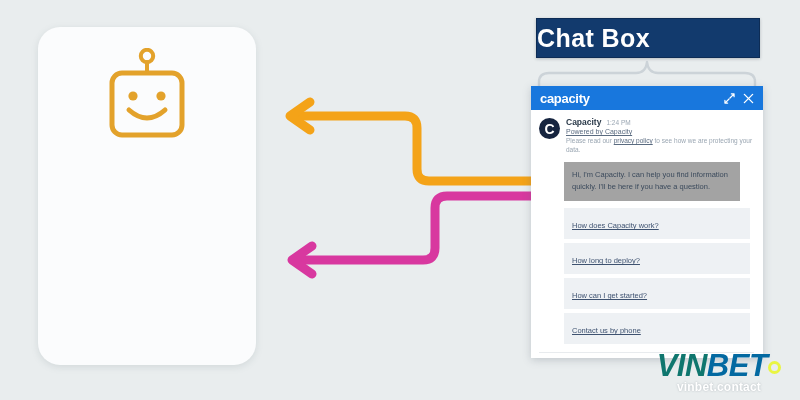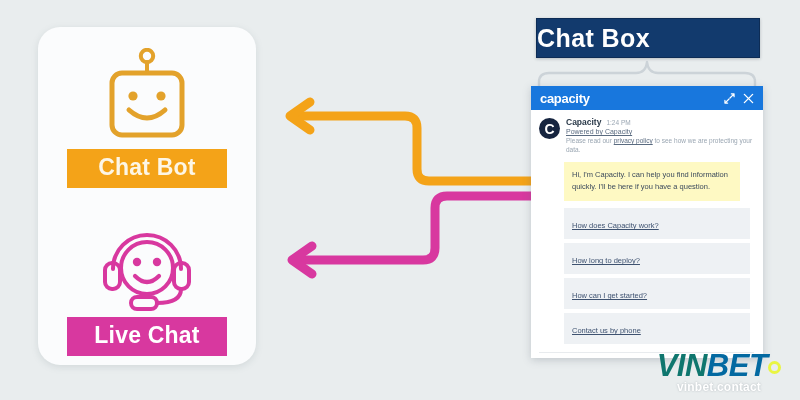--- a/index.html
+++ b/index.html
@@ -188,21 +188,21 @@
     color: #9aa6b2;
     line-height: 1.45;
     margin-top: 1px;
   }
   #privacy-link {
     color: #5a6b80;
     text-decoration: underline;
   }
   #bot-bubble {
     margin: 7px 14px 0 25px;
-    background: #fef9c3;
+    background: #a3a3a3;
     padding: 7px 8px 8px;
     font-size: 7.5px;
     line-height: 1.62;
     color: #3b4a5c;
   }
   #quick-replies {
     margin: 7px 4px 0 25px;
   }
   .quick-reply {
     background: #eef1f4;
@@ -266,39 +266,22 @@
       <div class="icon-wrap">
         <svg width="92" height="98" viewBox="0 0 92 98" fill="none">
           <circle cx="46" cy="8" r="6.2" stroke="#e3a22b" stroke-width="4"></circle>
           <line x1="46" y1="14" x2="46" y2="25" stroke="#e3a22b" stroke-width="4" stroke-linecap="round"></line>
           <rect x="11" y="25" width="70" height="62" rx="10" stroke="#e3a22b" stroke-width="5"></rect>
           <circle cx="32" cy="48" r="4.6" fill="#e3a22b"></circle>
           <circle cx="60" cy="48" r="4.6" fill="#e3a22b"></circle>
           <path d="M28 62 Q46 78 64 62" stroke="#e3a22b" stroke-width="5" stroke-linecap="round" fill="none"></path>
         </svg>
       </div>
-      <div class="tag" id="chat-bot-tag">Chat Bot</div>
     </div>
 
-    <div class="panel-block" id="live-block">
-      <div class="icon-wrap">
-        <svg width="104" height="100" viewBox="0 0 104 100" fill="none">
-          <path d="M18 54 A34 34 0 0 1 86 54" stroke="#d8389f" stroke-width="4" fill="none" stroke-linecap="round"></path>
-          <rect x="10" y="48" width="15" height="26" rx="7" stroke="#d8389f" stroke-width="4" fill="none"></rect>
-          <rect x="79" y="48" width="15" height="26" rx="7" stroke="#d8389f" stroke-width="4" fill="none"></rect>
-          <circle cx="52" cy="53" r="26" stroke="#d8389f" stroke-width="4" fill="none"></circle>
-          <circle cx="42" cy="47" r="4.2" fill="#d8389f"></circle>
-          <circle cx="62" cy="47" r="4.2" fill="#d8389f"></circle>
-          <path d="M40 61 Q52 73 64 61" stroke="#d8389f" stroke-width="4.2" stroke-linecap="round" fill="none"></path>
-          <path d="M86 74 Q86 88 62 88" stroke="#d8389f" stroke-width="4" fill="none" stroke-linecap="round"></path>
-          <rect x="36" y="82" width="26" height="12" rx="6" stroke="#d8389f" stroke-width="4" fill="none"></rect>
-        </svg>
-      </div>
-      <div class="tag" id="live-chat-tag">Live Chat</div>
-    </div>
   </div>
 
   <svg id="arrows">
 
     <path d="M534 181 L429 181 Q417 181 417 169 L417 128 Q417 116 405 116 L298 116" stroke="#f4a318" stroke-width="9" fill="none" stroke-linecap="round" stroke-linejoin="round"></path>
     <path d="M310 102 L290 116 L310 130" stroke="#f4a318" stroke-width="9" fill="none" stroke-linecap="round" stroke-linejoin="round"></path>
 
     <path d="M534 196 L447 196 Q435 196 435 208 L435 248 Q435 260 423 260 L300 260" stroke="#d8389f" stroke-width="9" fill="none" stroke-linecap="round" stroke-linejoin="round"></path>
     <path d="M312 246 L292 260 L312 274" stroke="#d8389f" stroke-width="9" fill="none" stroke-linecap="round" stroke-linejoin="round"></path>
   </svg>

